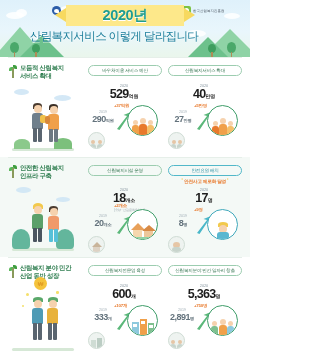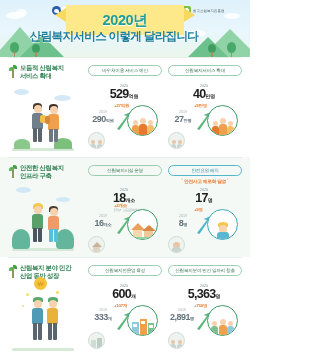--- a/index.html
+++ b/index.html
@@ -34,38 +34,38 @@
   }
   .hdr-logo .mark.fw { background: #7dc242; border-radius: 2px; position: relative; }
   .hdr-logo .mark.fw::after {
     content: ""; position: absolute; left: 2px; top: 2px;
     width: 5px; height: 5px; background: #fff; border-radius: 50% 50% 0 0;
   }
   .hdr-logo .txt { font-size: 3.4px; color: #4a5560; letter-spacing: .1px; white-space: nowrap; }
 
   .ribbon {
     position: absolute; left: 50%; transform: translateX(-50%); top: 5px;
-    width: 118px; height: 30px; background: #fde88a;
+    width: 118px; height: 21px; background: #fde88a;
     display: flex; align-items: center; justify-content: center;
     z-index: 4;
   }
   .ribbon::before, .ribbon::after {
     content: ""; position: absolute; top: 3px;
     width: 0; height: 0;
     border-top: 7px solid transparent; border-bottom: 7px solid transparent;
   }
   .ribbon::before { left: -11px; border-right: 11px solid #f7d95f; }
   .ribbon::after  { right: -11px; border-left: 11px solid #f7d95f; }
   .ribbon .year {
     font-size: 14.5px; font-weight: bold; color: #1f9d8f; letter-spacing: -.4px;
     text-shadow: 0 1px 0 #fff;
   }
   .headline {
     position: absolute; top: 29px; left: 0; width: 228px; text-align: center;
-    font-size: 11.6px; font-weight: bold; color: #1c7e9b; letter-spacing: -.7px;
+    font-size: 11.6px; font-weight: normal; color: #1c7e9b; letter-spacing: -.7px;
     z-index: 4; text-shadow: 0 1px 0 rgba(255,255,255,.6);
   }
 
   
   .section { position: relative; width: 250px; height: 100px; }
   .section.s1 { background: #ffffff; }
   .section.s2 { background: #f4f9f6; }
   .section.s3 { background: #ffffff; }
   .sec-div { position: absolute; left: 8px; right: 8px; top: 0; height: 1px; background: #e6efe9; }
 
@@ -405,21 +405,21 @@
       <span class="spark">˚</span>
     </div>
 
     <div class="stat left" style="top:30px;">
       <div class="yr-new">
         <div class="lbl">2020</div>
         <div class="val"><span>18</span><span class="unit">개소</span></div>
       </div>
       <div class="yr-old">
         <div class="lbl">2019</div>
-        <div class="val"><span>16</span><span class="unit">개소</span></div>
+        <div class="val"><span>20</span><span class="unit">개소</span></div>
       </div>
       <div class="delta" style="top:16px;">
         <span>+2개소</span>
         <span class="sub">(휴양 · 산림문화휴양관)</span>
       </div>
       <div class="arrow">
         <svg width="16" height="18" viewBox="0 0 16 18">
             <path d="M1 17 L11 4 L7.5 3 L15 0 L14 8 L11.8 5.5 L3.5 18 Z" fill="#5bb87a"></path>
           </svg>
       </div>

